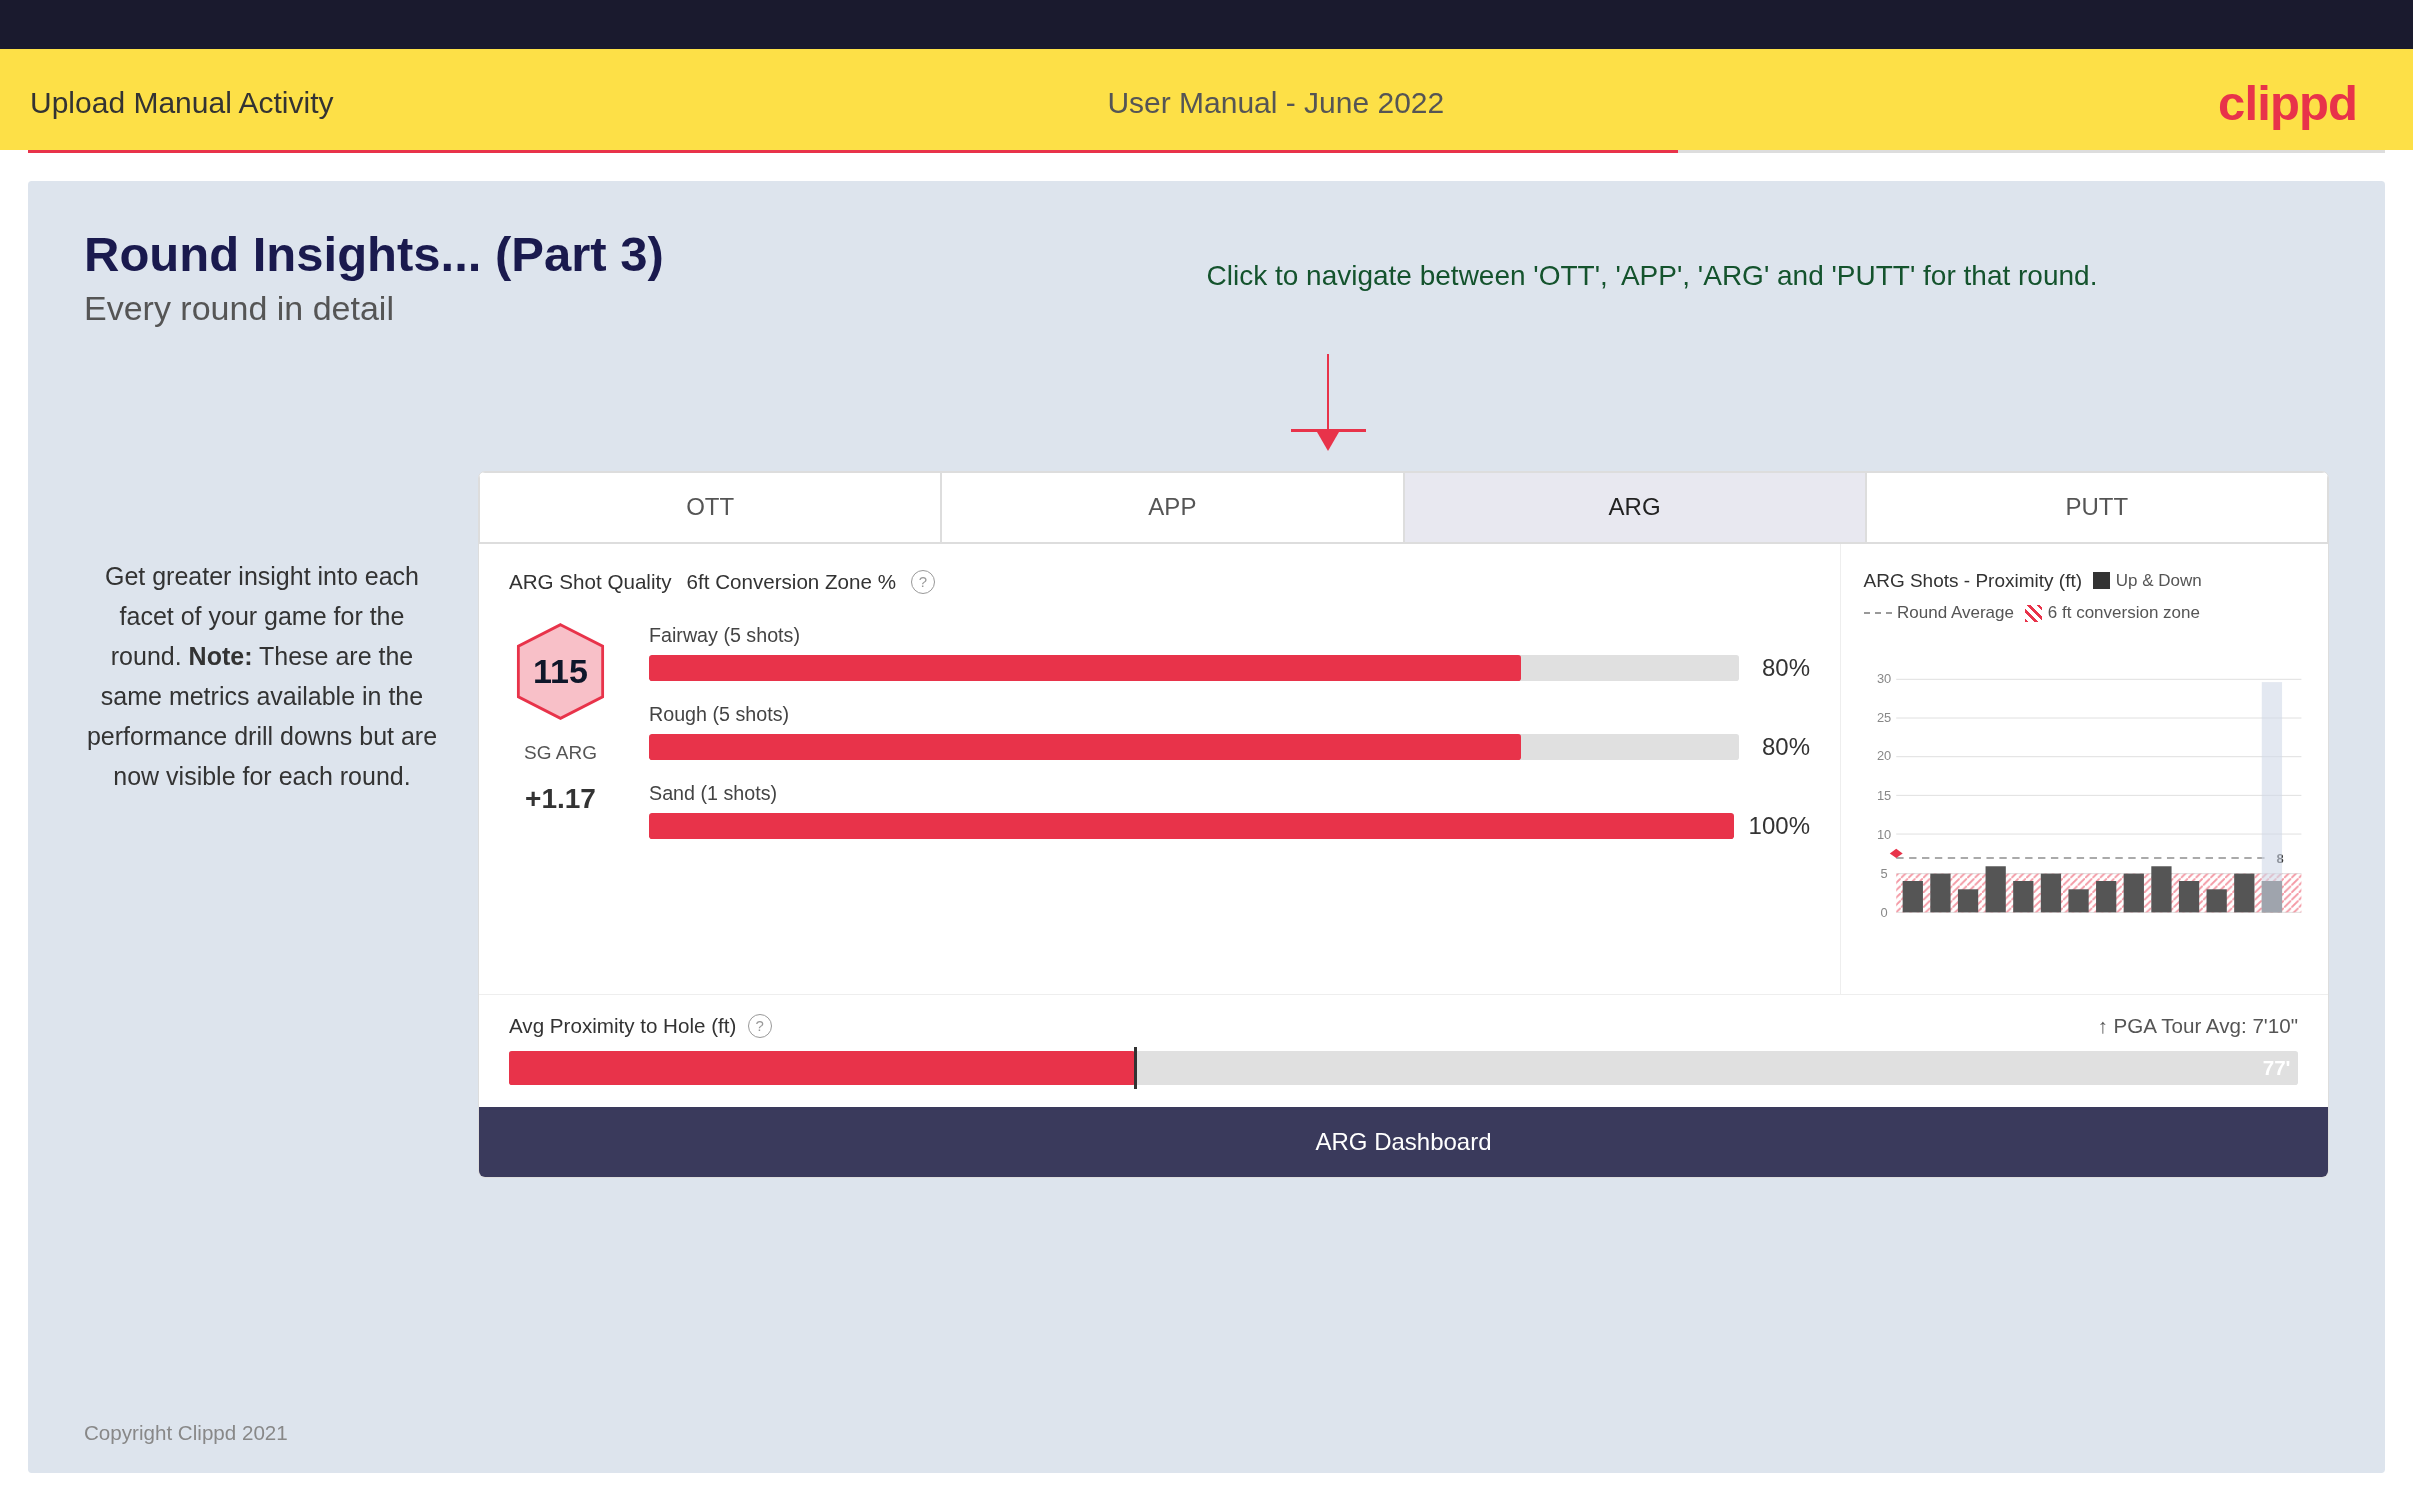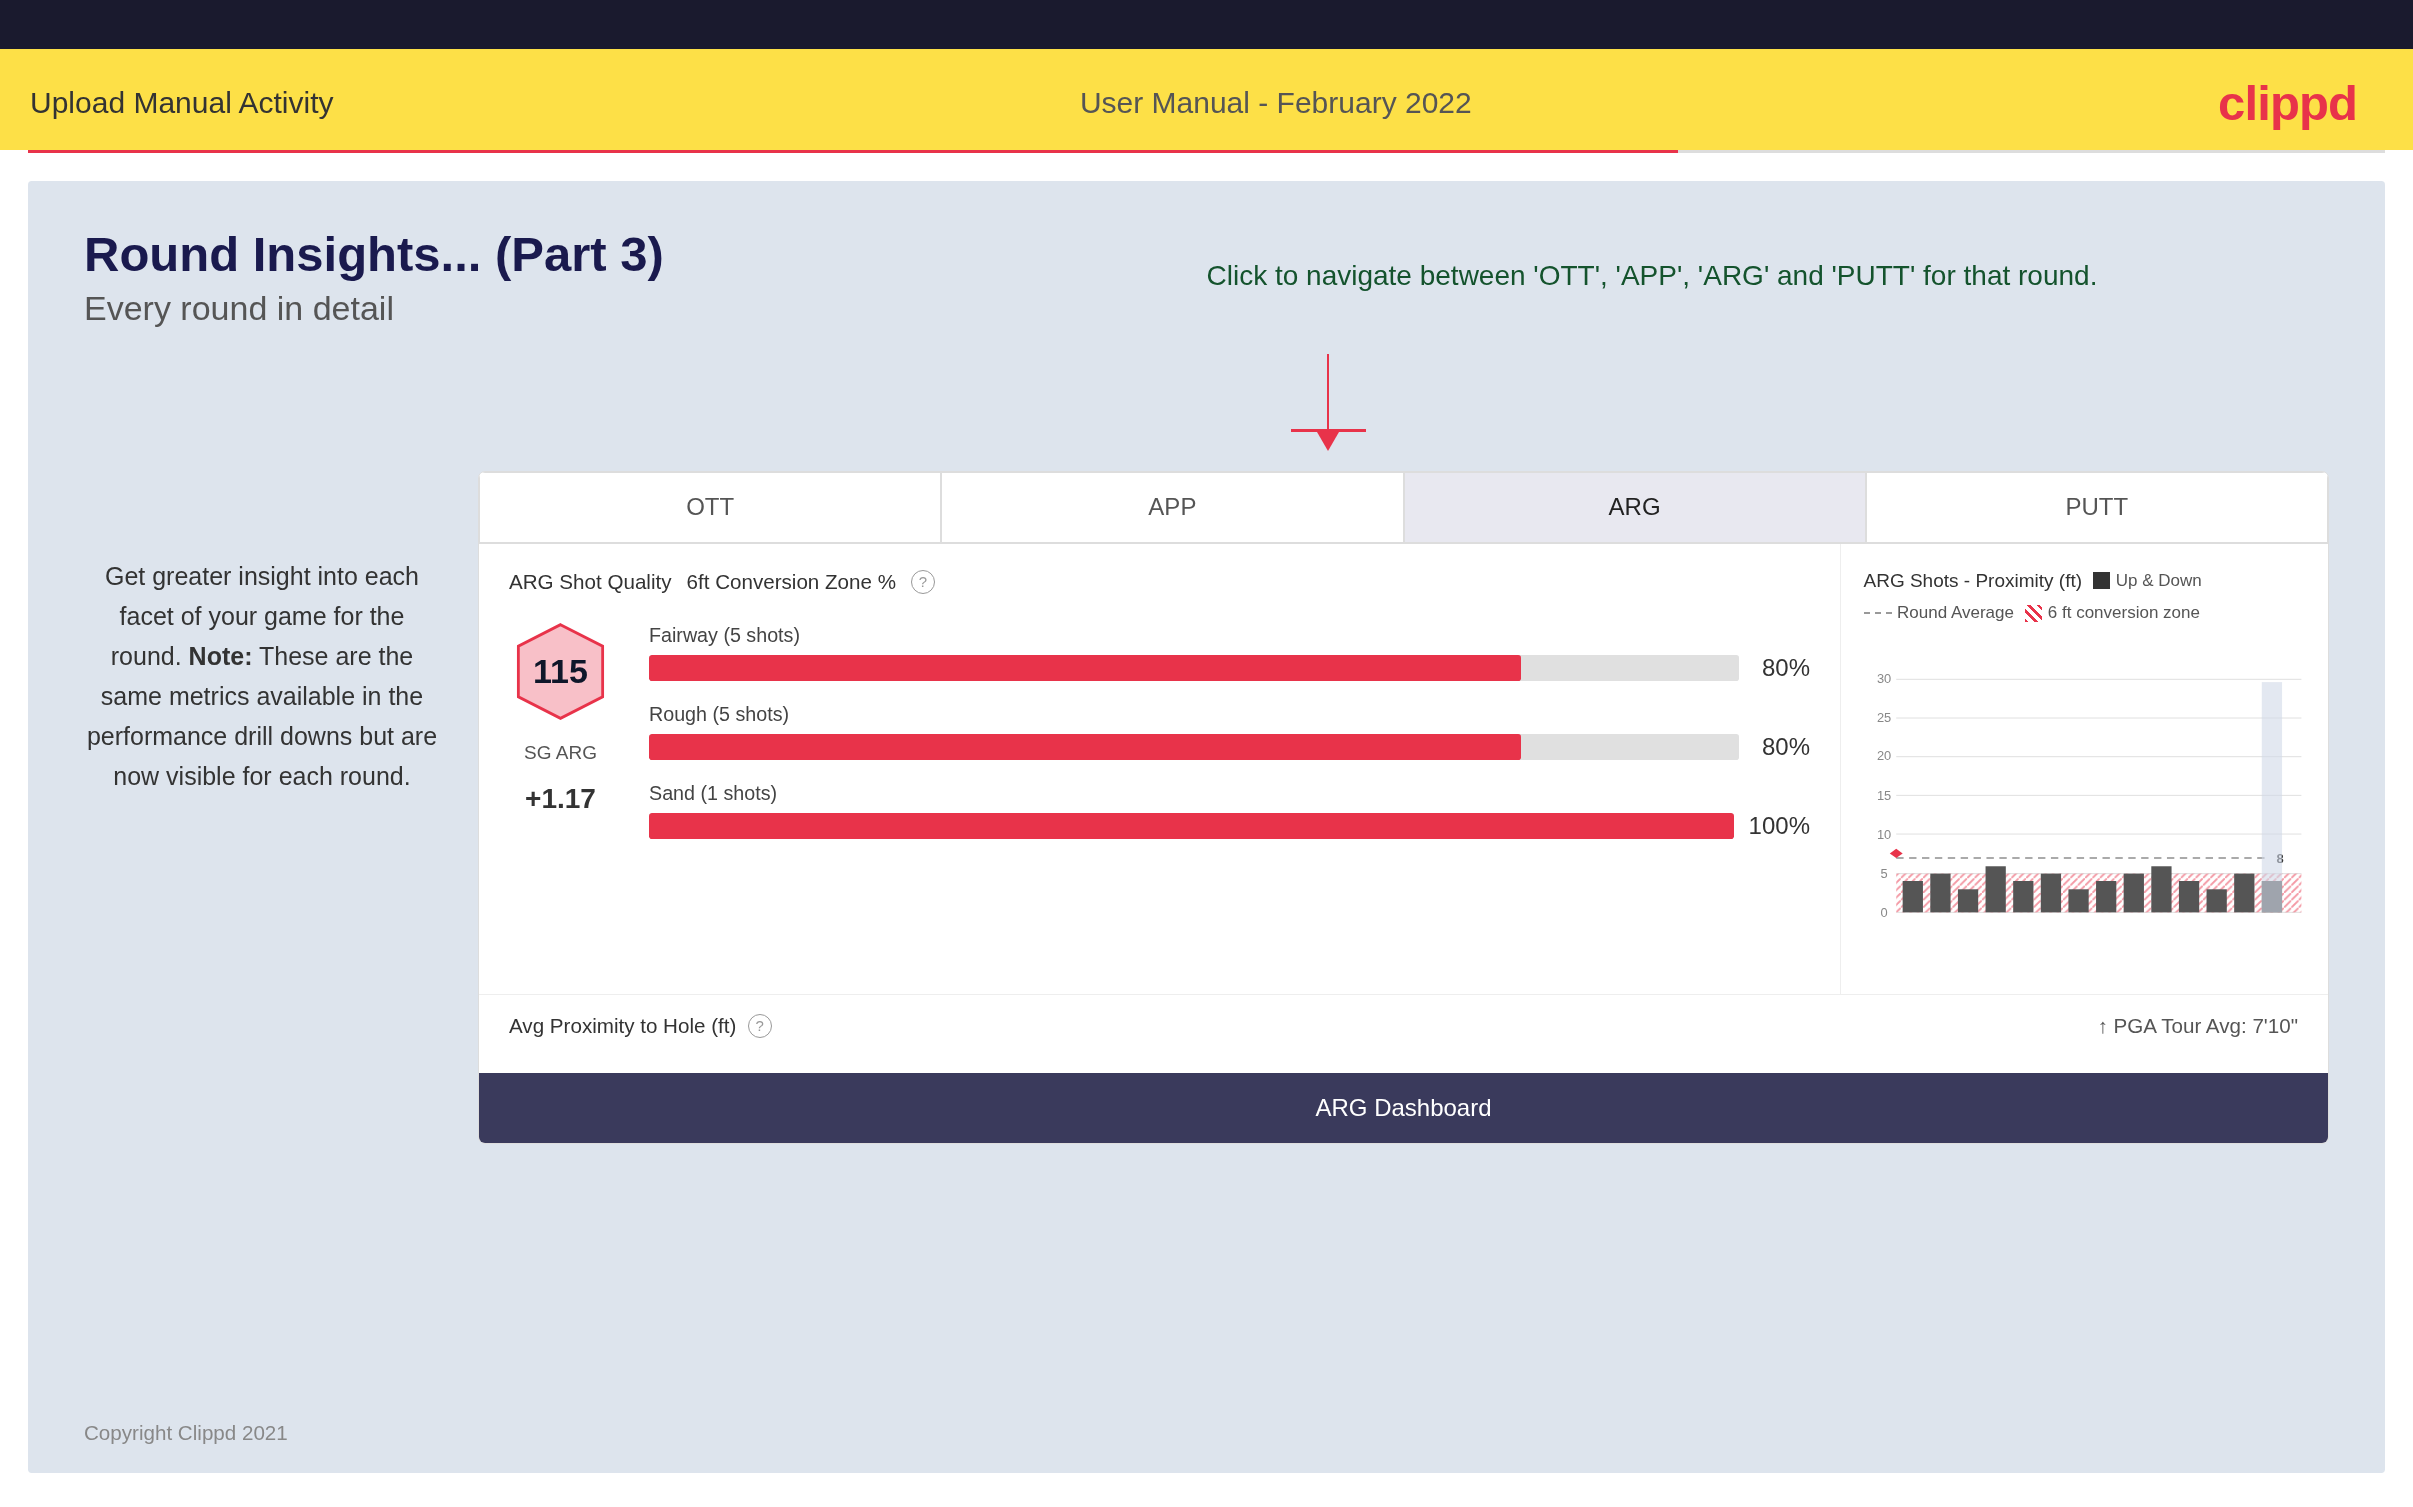--- a/index.html
+++ b/index.html
@@ -403,21 +403,21 @@
       color: #888;
     }
   </style>
 </head>
 <body>
 
 <div class="top-bar"></div>
 
 <div class="header">
   <div class="header-left">Upload Manual Activity</div>
-  <div class="header-center">User Manual - February 2022</div>
+  <div class="header-center">User Manual - June 2022</div>
   <div class="header-logo">clippd</div>
 </div>
 
 <div class="header-divider"></div>
 
 <div class="main-content">
 
   <div class="page-title">Round Insights... (Part 3)</div>
   <div class="page-subtitle">Every round in detail</div>
 
@@ -580,20 +580,26 @@
 
     
     <div class="proximity-section">
       <div class="proximity-header">
         <div class="proximity-title">
           <span>Avg Proximity to Hole (ft)</span>
           <div class="help-icon">?</div>
         </div>
         <span class="pga-avg">↑ PGA Tour Avg: 7'10"</span>
       </div>
+      <div class="proximity-bar-track">
+        <div class="proximity-bar-fill">
+          <span style="position:absolute; right:7.5px; top:50%; transform:translateY(-50%); font-size:20.6px; font-weight:600; color:#fff;">77'</span>
+        </div>
+        <div class="proximity-cursor"></div>
+      </div>
     </div>
 
     
     <button class="arg-dashboard-btn">ARG Dashboard</button>
 
   </div>
 
   <div class="footer">Copyright Clippd 2021</div>
 
 </div>

